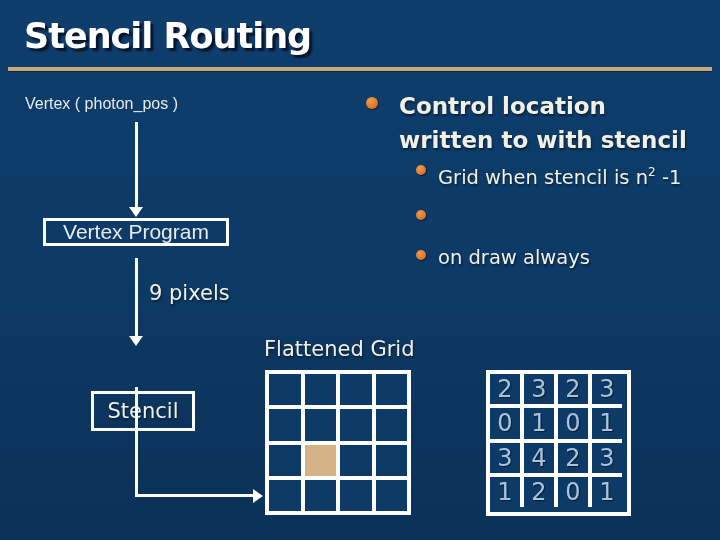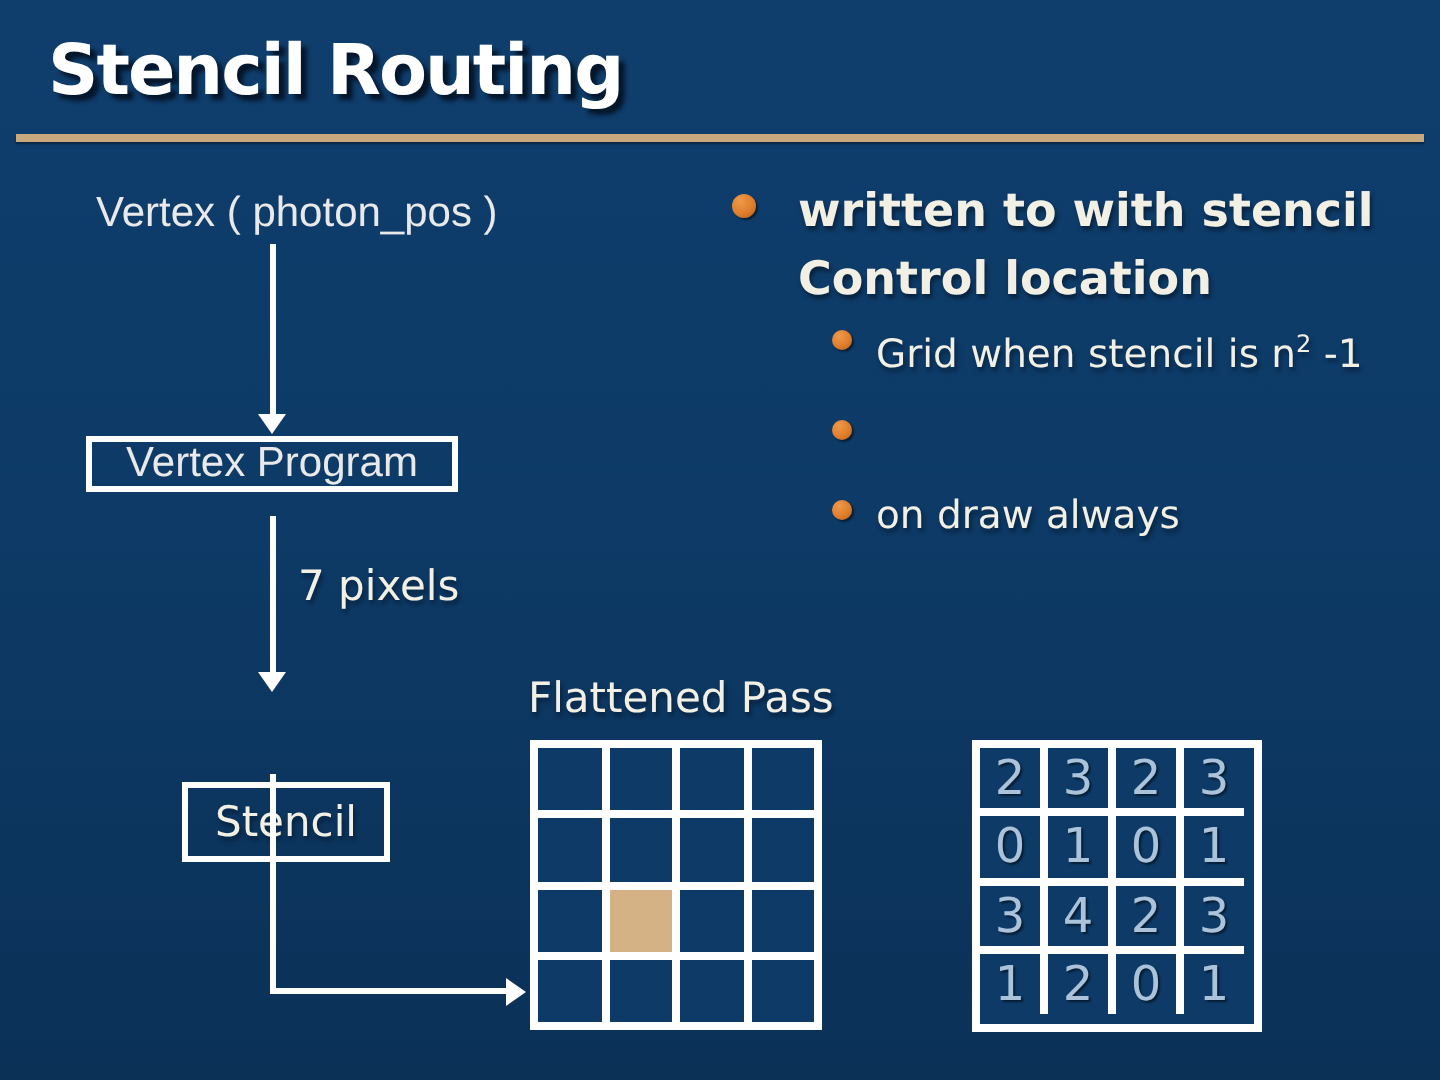--- a/index.html
+++ b/index.html
@@ -28,21 +28,21 @@
     font-family:"DejaVu Sans", sans-serif;
   }
   .rule {
     position:absolute; left:8px; top:67px; width:704px; height:4px;
     background:var(--rule); box-shadow:0 1px 1px rgba(0,0,0,0.4);
   }
 
   
   .fc-input-label {
     position:absolute; left:25px; top:95px;
-    font-family:"Liberation Sans", sans-serif; font-size:21px; color:var(--flow-text);margin-left:23px;
+    font-family:"Liberation Sans", sans-serif; font-size:16px; color:var(--flow-text);
   }
   .vline { position:absolute; width:3px; background:var(--line-white); }
   .l1 { left:135px; top:122px; height:88px; }
   .l2 { left:135px; top:258px; height:80px; }
   .l3 { left:135px; top:387px; height:110px; }
   .hline { position:absolute; left:135px; top:494px; width:118px; height:3px; background:var(--line-white); }
 
   .arr-down {
     position:absolute; width:0; height:0;
     border-left:7px solid transparent; border-right:7px solid transparent;
@@ -145,49 +145,49 @@
 
   <div class="vline l1"></div>
   <div class="arr-down a1"></div>
 
   <div class="box box-vertex-program">
     <span>Vertex Program</span>
   </div>
 
   <div class="vline l2"></div>
   <div class="arr-down a2"></div>
-  <div class="edge-label e1">7 pixels</div>
+  <div class="edge-label e1">9 pixels</div>
 
   <div class="box box-stencil">
     <span>Stencil</span>
   </div>
 
   <div class="vline l3"></div>
   <div class="hline"></div>
   <div class="arr-right"></div>
 
   <div class="dot dot-main"></div>
   <div class="main-bullet-text">
+    <div>Control location</div>
     <div>written to with stencil</div>
-    <div>Control location</div>
   </div>
 
   <div class="dot dot-sub d1"></div>
   <div class="sub-text s1">
     <span>Grid when stencil is n</span><sup>2</sup><span> -1</span>
   </div>
 
   <div class="dot dot-sub d2"></div>
 
   <div class="dot dot-sub d3"></div>
   <div class="sub-text s3">
     <div>on draw always</div>
   </div>
 
-  <div class="grid-label fg-label">Flattened Pass</div>
+  <div class="grid-label fg-label">Flattened Grid</div>
   <div class="flat-grid">
       <div class="gcell"></div>
       <div class="gcell"></div>
       <div class="gcell"></div>
       <div class="gcell"></div>
       <div class="gcell"></div>
       <div class="gcell"></div>
       <div class="gcell"></div>
       <div class="gcell"></div>
       <div class="gcell"></div>

